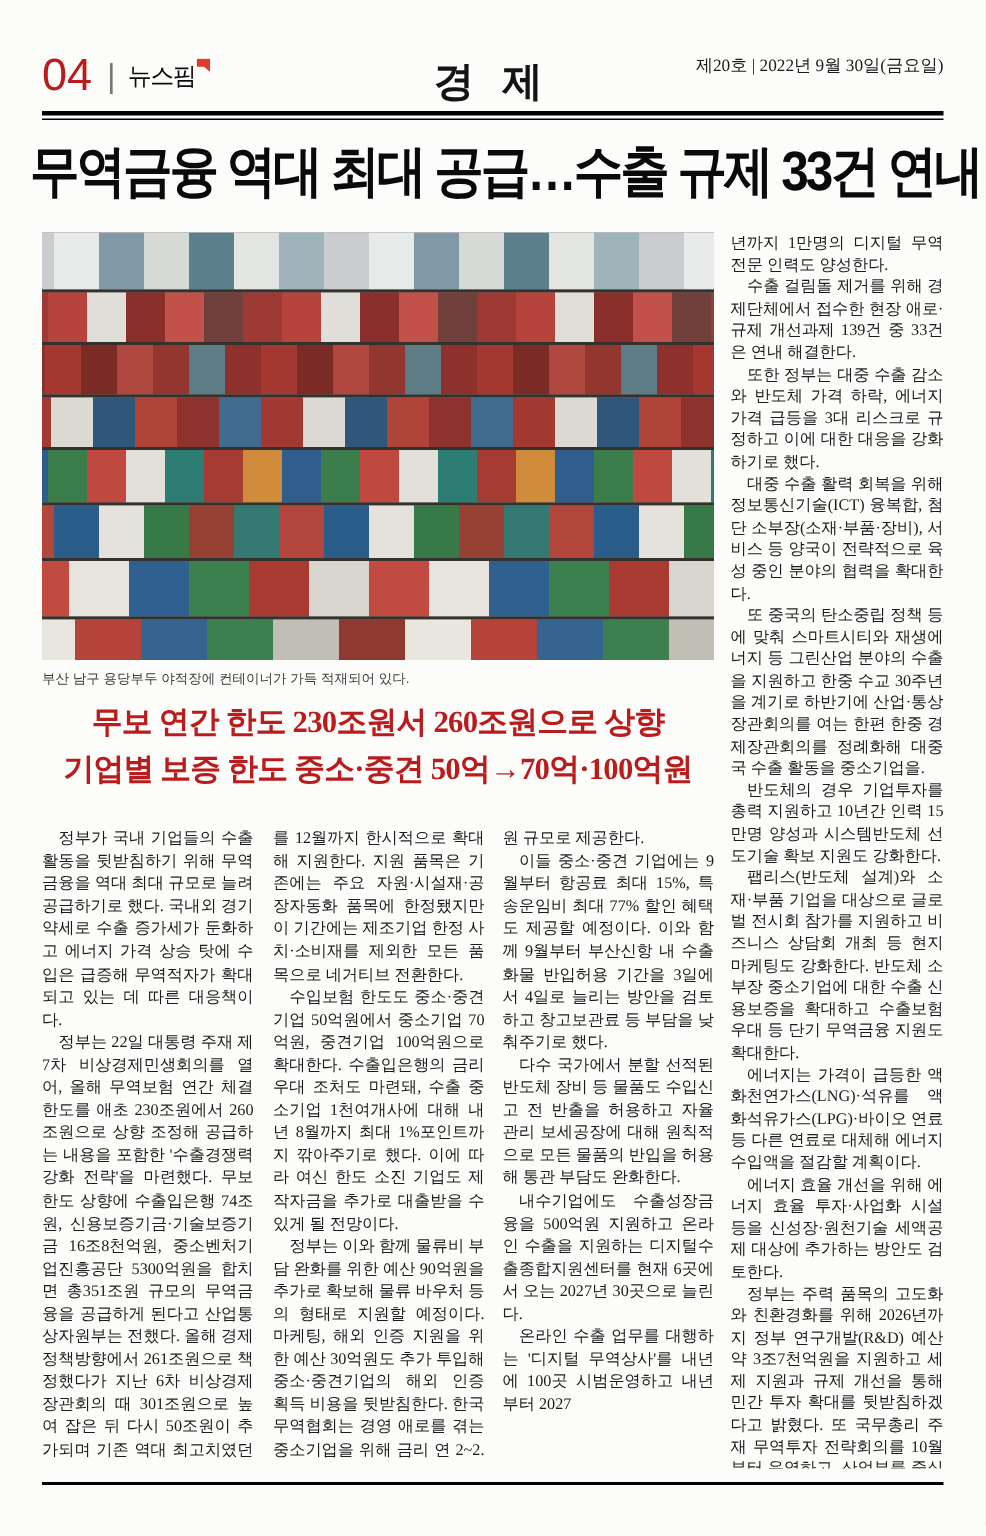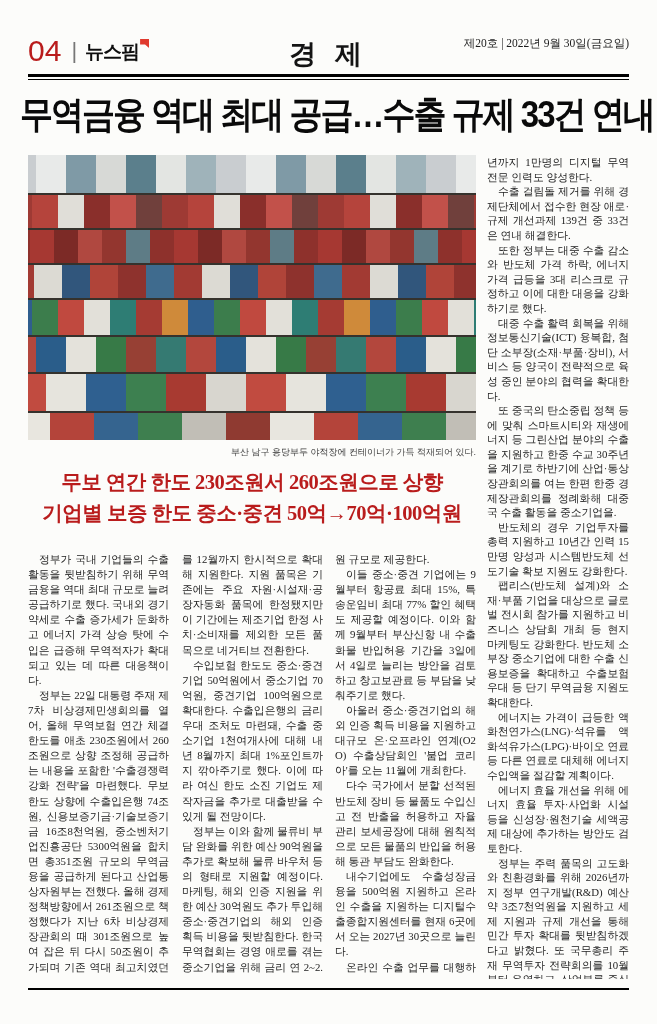--- a/index.html
+++ b/index.html
@@ -10,22 +10,22 @@
   }
   
   .header { position:absolute; left:28px; right:28px; top:32px; height:40px; }
   .page-num {
     font-family:"Liberation Sans", sans-serif; font-size:30px; line-height:38px;
     color:#b91c1c; font-weight:400; float:left;
   }
   .hdr-sep { float:left; font-size:22px; line-height:38px; color:#777; margin:0 8px 0 10px;
     font-family:"Liberation Sans", sans-serif; }
   .masthead {
-    float:left; font-family:"Liberation Sans", sans-serif; font-weight:700;
-    font-size:19px; line-height:40px; letter-spacing:-1px; color:#0d0d0d; position:relative;
+    float:left; font-family:"Liberation Sans", sans-serif; font-weight:400;
+    font-size:16px; line-height:40px; letter-spacing:-1px; color:#0d0d0d; position:relative;
   }
   .logo-icon {
     display:inline-block; width:9px; height:9px; background:#e03a2e;
     clip-path:polygon(0 0,100% 0,100% 100%,55% 62%,0 62%);
     vertical-align:top; margin:7px 0 0 1px;
   }
   .section-title {
     position:absolute; left:50%; transform:translateX(-50%); top:4px;
     font-size:27px; font-weight:700; letter-spacing:6px; white-space:nowrap;
   }
@@ -42,21 +42,21 @@
     transform:scaleY(1.12); transform-origin:top center;
   }
   
   .photo {
     position:absolute; left:28px; top:155px; width:448px; height:285px;
     background:#7d7d7a; overflow:hidden;
   }
   .photo-row { width:110%; margin-left:-5%; border-bottom:2px solid #35322d; }
   .caption {
     position:absolute; left:28px; top:446px; width:448px;
-    font-family:"Liberation Sans", sans-serif; font-size:9px; color:#3c3c3c;text-align:right;
+    font-family:"Liberation Sans", sans-serif; font-size:9px; color:#3c3c3c;
   }
   
   .subhead {
     position:absolute; left:28px; top:467px; width:448px; text-align:center;
     font-size:20.5px; line-height:31px; font-weight:600; letter-spacing:-0.5px; color:#b91c1c;
   }
   
   .bodycol {
     position:absolute; top:552px; width:141px; height:424px; overflow:hidden;
     font-size:10.8px; line-height:15.1px; text-align:justify; word-break:break-all;
@@ -108,21 +108,20 @@
       <p class="body-para">정부는 22일 대통령 주재 제7차 비상경제민생회의를 열어, 올해 무역보험 연간 체결 한도를 애초 230조원에서 260조원으로 상향 조정해 공급하는 내용을 포함한 '수출경쟁력 강화 전략'을 마련했다. 무보 한도 상향에 수출입은행 74조원, 신용보증기금·기술보증기금 16조8천억원, 중소벤처기업진흥공단 5300억원을 합치면 총351조원 규모의 무역금융을 공급하게 된다고 산업통상자원부는 전했다. 올해 경제정책방향에서 261조원으로 책정했다가 지난 6차 비상경제장관회의 때 301조원으로 높여 잡은 뒤 다시 50조원이 추가되며 기존 역대 최고치였던 지난해 255조8천억원보다 100조원 가까이 늘었다.</p>
     </div>
   <div class="bodycol" id="col2">
       <p class="body-para no-indent">를 12월까지 한시적으로 확대해 지원한다. 지원 품목은 기존에는 주요 자원·시설재·공장자동화 품목에 한정됐지만 이 기간에는 제조기업 한정 사치·소비재를 제외한 모든 품목으로 네거티브 전환한다.</p>
       <p class="body-para">수입보험 한도도 중소·중견기업 50억원에서 중소기업 70억원, 중견기업 100억원으로 확대한다. 수출입은행의 금리 우대 조처도 마련돼, 수출 중소기업 1천여개사에 대해 내년 8월까지 최대 1%포인트까지 깎아주기로 했다. 이에 따라 여신 한도 소진 기업도 제작자금을 추가로 대출받을 수 있게 될 전망이다.</p>
       <p class="body-para">정부는 이와 함께 물류비 부담 완화를 위한 예산 90억원을 추가로 확보해 물류 바우처 등의 형태로 지원할 예정이다. 마케팅, 해외 인증 지원을 위한 예산 30억원도 추가 투입해 중소·중견기업의 해외 인증 획득 비용을 뒷받침한다. 한국무역협회는 경영 애로를 겪는 중소기업을 위해 금리 연 2~2.5%, 융자 기간 3년(2년 거치, 1년 분할 상환), 기업당 최대 3억원 한도의 특별 저리융자를 600억</p>
     </div>
   <div class="bodycol" id="col3">
       <p class="body-para no-indent">원 규모로 제공한다.</p>
       <p class="body-para">이들 중소·중견 기업에는 9월부터 항공료 최대 15%, 특송운임비 최대 77% 할인 혜택도 제공할 예정이다. 이와 함께 9월부터 부산신항 내 수출화물 반입허용 기간을 3일에서 4일로 늘리는 방안을 검토하고 창고보관료 등 부담을 낮춰주기로 했다.</p>
-      <p class="body-para">아울러 중소·중견기업의 해외 인증 획득 비용을 지원하고 대규모 온·오프라인 연계(O2O) 수출상담회인 '붐업 코리아'를 오는 11월에 개최한다.</p>
       <p class="body-para">다수 국가에서 분할 선적된 반도체 장비 등 물품도 수입신고 전 반출을 허용하고 자율 관리 보세공장에 대해 원칙적으로 모든 물품의 반입을 허용해 통관 부담도 완화한다.</p>
       <p class="body-para">내수기업에도 수출성장금융을 500억원 지원하고 온라인 수출을 지원하는 디지털수출종합지원센터를 현재 6곳에서 오는 2027년 30곳으로 늘린다.</p>
       <p class="body-para">온라인 수출 업무를 대행하는 '디지털 무역상사'를 내년에 100곳 시범운영하고 내년부터 2027</p>
     </div>
   <div class="bodycol" id="col4">
       <p class="body-para no-indent">년까지 1만명의 디지털 무역 전문 인력도 양성한다.</p>
       <p class="body-para">수출 걸림돌 제거를 위해 경제단체에서 접수한 현장 애로·규제 개선과제 139건 중 33건은 연내 해결한다.</p>
       <p class="body-para">또한 정부는 대중 수출 감소와 반도체 가격 하락, 에너지 가격 급등을 3대 리스크로 규정하고 이에 대한 대응을 강화하기로 했다.</p>
       <p class="body-para">대중 수출 활력 회복을 위해 정보통신기술(ICT) 융복합, 첨단 소부장(소재·부품·장비), 서비스 등 양국이 전략적으로 육성 중인 분야의 협력을 확대한다.</p>
       <p class="body-para">또 중국의 탄소중립 정책 등에 맞춰 스마트시티와 재생에너지 등 그린산업 분야의 수출을 지원하고 한중 수교 30주년을 계기로 하반기에 산업·통상장관회의를 여는 한편 한중 경제장관회의를 정례화해 대중국 수출 활동을 중소기업을.</p>

